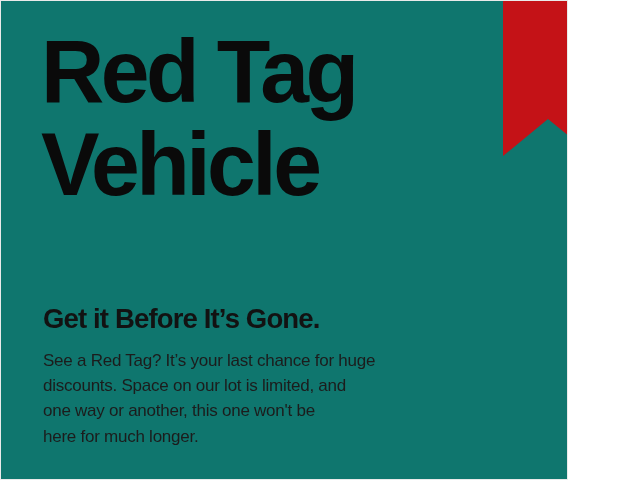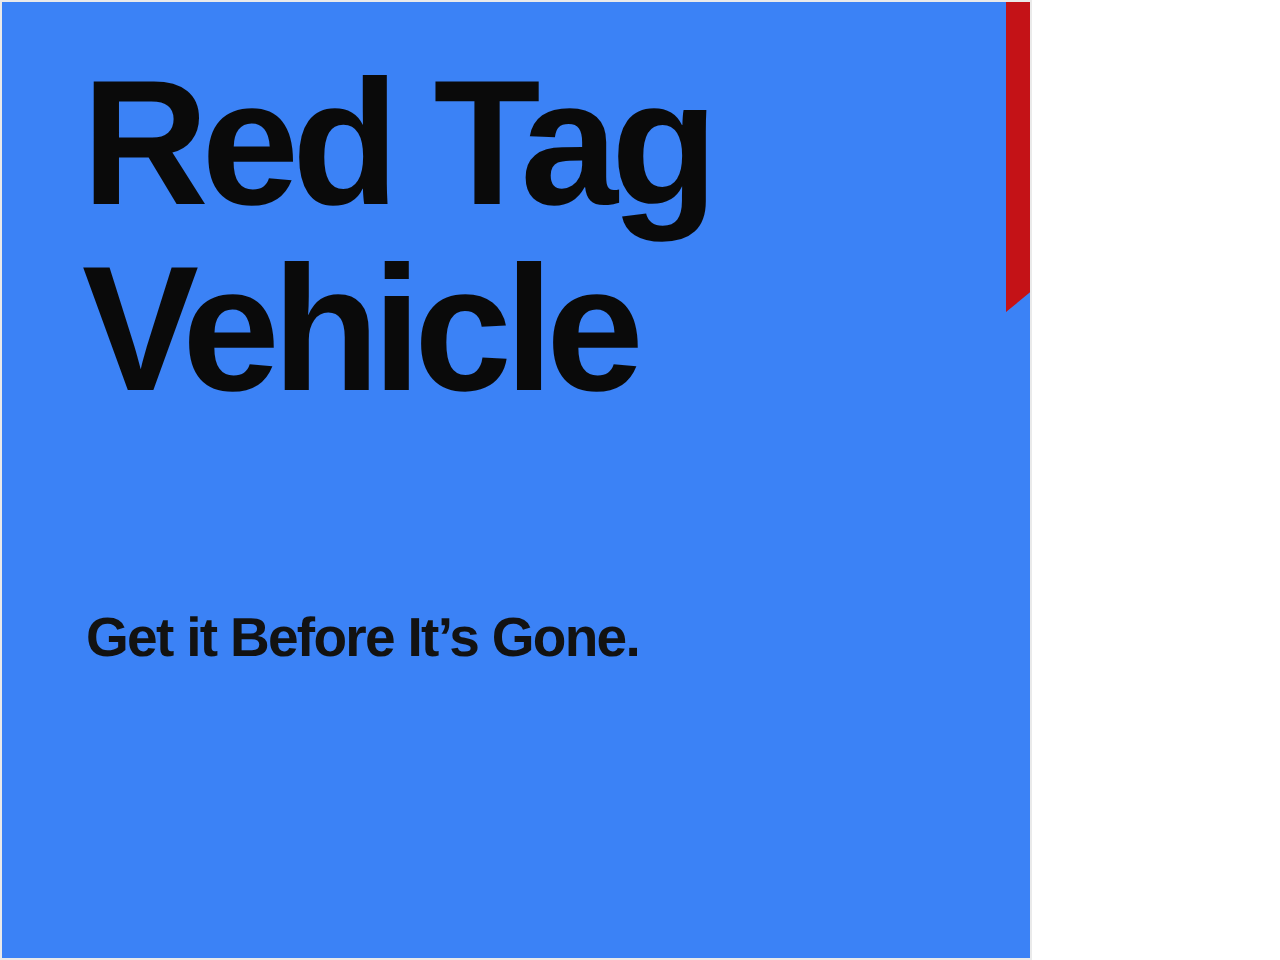--- a/index.html
+++ b/index.html
@@ -10,23 +10,23 @@
   }
 
   body {
     font-family: "Liberation Sans", sans-serif;
     -webkit-font-smoothing: antialiased;
   }
 
   
   .canvas {
     position: relative;
-    width: 516px;
+    width: 568px;
     height: 480px;
-    background: #3b82f6;
+    background: #0f766e;
     box-sizing: border-box;
     border: 1px solid #eaeaea;
     overflow: hidden;
   }
 
   
   .ribbon {
     position: absolute;
     left: 502px;
     top: -1px;
@@ -96,14 +96,18 @@
     <svg viewBox="0 0 90 156" preserveAspectRatio="none">
       <polygon points="0,0 90,0 90,156 45,119 0,156" fill="#C41217"></polygon>
     </svg>
   </div>
 
   <h1 class="headline">Red Tag
 Vehicle</h1>
 
   <h2 class="subhead">Get it Before It’s Gone.</h2>
 
+  <p class="body-copy">See a Red Tag? It’s your last chance for huge
+discounts. Space on our lot is limited, and
+one way or another, this one won't be
+here for much longer.</p>
 
 </div>
 
 </body></html>

